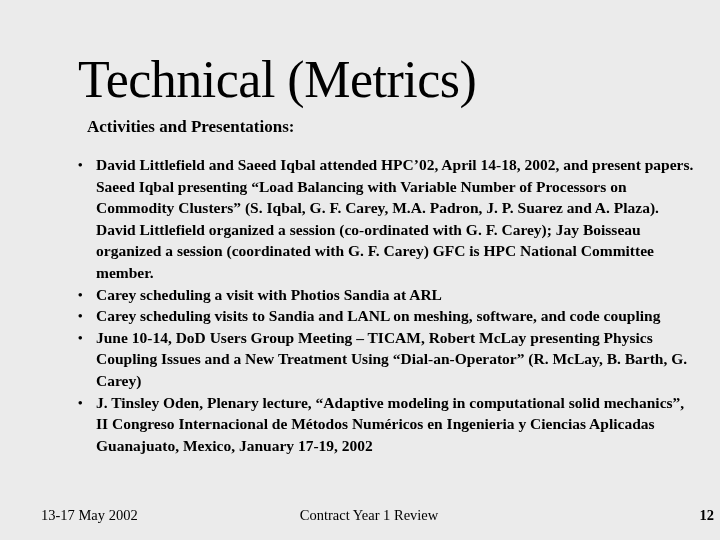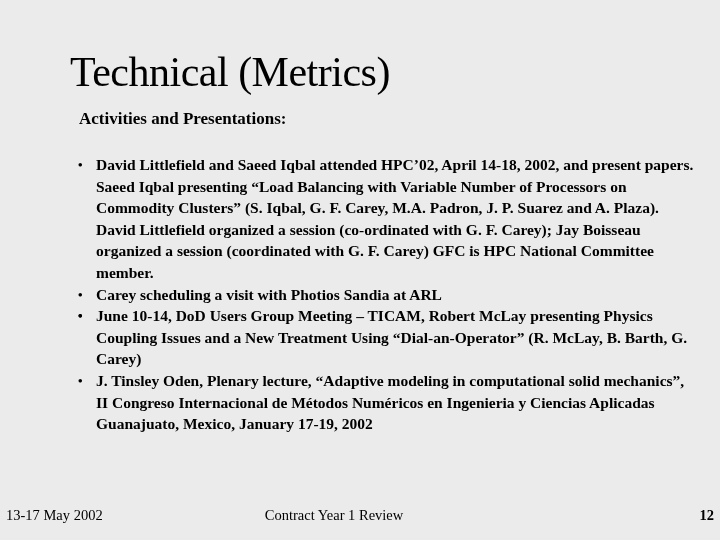--- a/index.html
+++ b/index.html
@@ -12,34 +12,34 @@
       background: #ebebeb;
       position: relative;
       overflow: hidden;
       font-family: "Liberation Serif", "DejaVu Serif", serif;
       color: #000;
     }
     .title {
       position: absolute;
       left: 62px;
       top: 38px;
-      font-size: 42px;
+      font-size: 52px;
       line-height: 52px;
       font-weight: normal;
       letter-spacing: -0.5px;
-      margin: 8px;
+      margin: 16px;
     }
     .subtitle {
       position: absolute;
       left: 79px;
       top: 108px;
       font-size: 17px;
       line-height: 22px;
       font-weight: bold;
-      margin: 0;
+      margin: 8px;
     }
     .bullets {
       position: absolute;
       left: 76px;
       top: 154px;
       width: 624px;
       margin: 0;
       padding: 0;
       list-style: none;
     }
@@ -55,20 +55,21 @@
       left: 2px;
       top: 0;
       font-size: 13px;
       line-height: 21.6px;
     }
     .footer {
       position: absolute;
       top: 505px;
       font-size: 14.5px;
       line-height: 20px;
+      margin-left: 35px;
     }
     .footer-left { left: 6px; }
     .footer-center { left: 0; width: 668px; text-align: center; }
     .footer-right { right: 6px; font-weight: bold; }
   </style>
 </head>
 <body>
 
 <h1 class="title">Technical (Metrics)</h1>
 
@@ -78,20 +79,21 @@
   <li class="bullet-item">
     <span class="bullet-dot">•</span>
     <span>David Littlefield and Saeed Iqbal  attended HPC’02, April 14-18, 2002, and present papers.  Saeed Iqbal presenting “Load Balancing with Variable Number of Processors on Commodity Clusters” (S. Iqbal, G. F. Carey, M.A. Padron, J. P. Suarez and A. Plaza).  David Littlefield organized a session (co-ordinated with G. F. Carey); Jay Boisseau organized a session (coordinated with G. F. Carey) GFC is HPC National Committee member.</span>
   </li>
   <li class="bullet-item">
     <span class="bullet-dot">•</span>
     <span>Carey scheduling a visit with Photios Sandia at ARL</span>
   </li>
   <li class="bullet-item">
     <span class="bullet-dot">•</span>
+    <span>Carey scheduling visits to Sandia and LANL on meshing, software, and code coupling</span>
   </li>
   <li class="bullet-item">
     <span class="bullet-dot">•</span>
     <span>June 10-14, DoD Users Group Meeting – TICAM, Robert McLay presenting Physics Coupling Issues and a New Treatment Using “Dial-an-Operator” (R. McLay, B. Barth, G. Carey)</span>
   </li>
   <li class="bullet-item">
     <span class="bullet-dot">•</span>
     <span>J. Tinsley Oden, Plenary lecture, “Adaptive modeling in computational solid mechanics”, II Congreso Internacional de Métodos Numéricos en Ingenieria y Ciencias Aplicadas Guanajuato, Mexico, January 17-19, 2002</span>
   </li>
 </ul>

